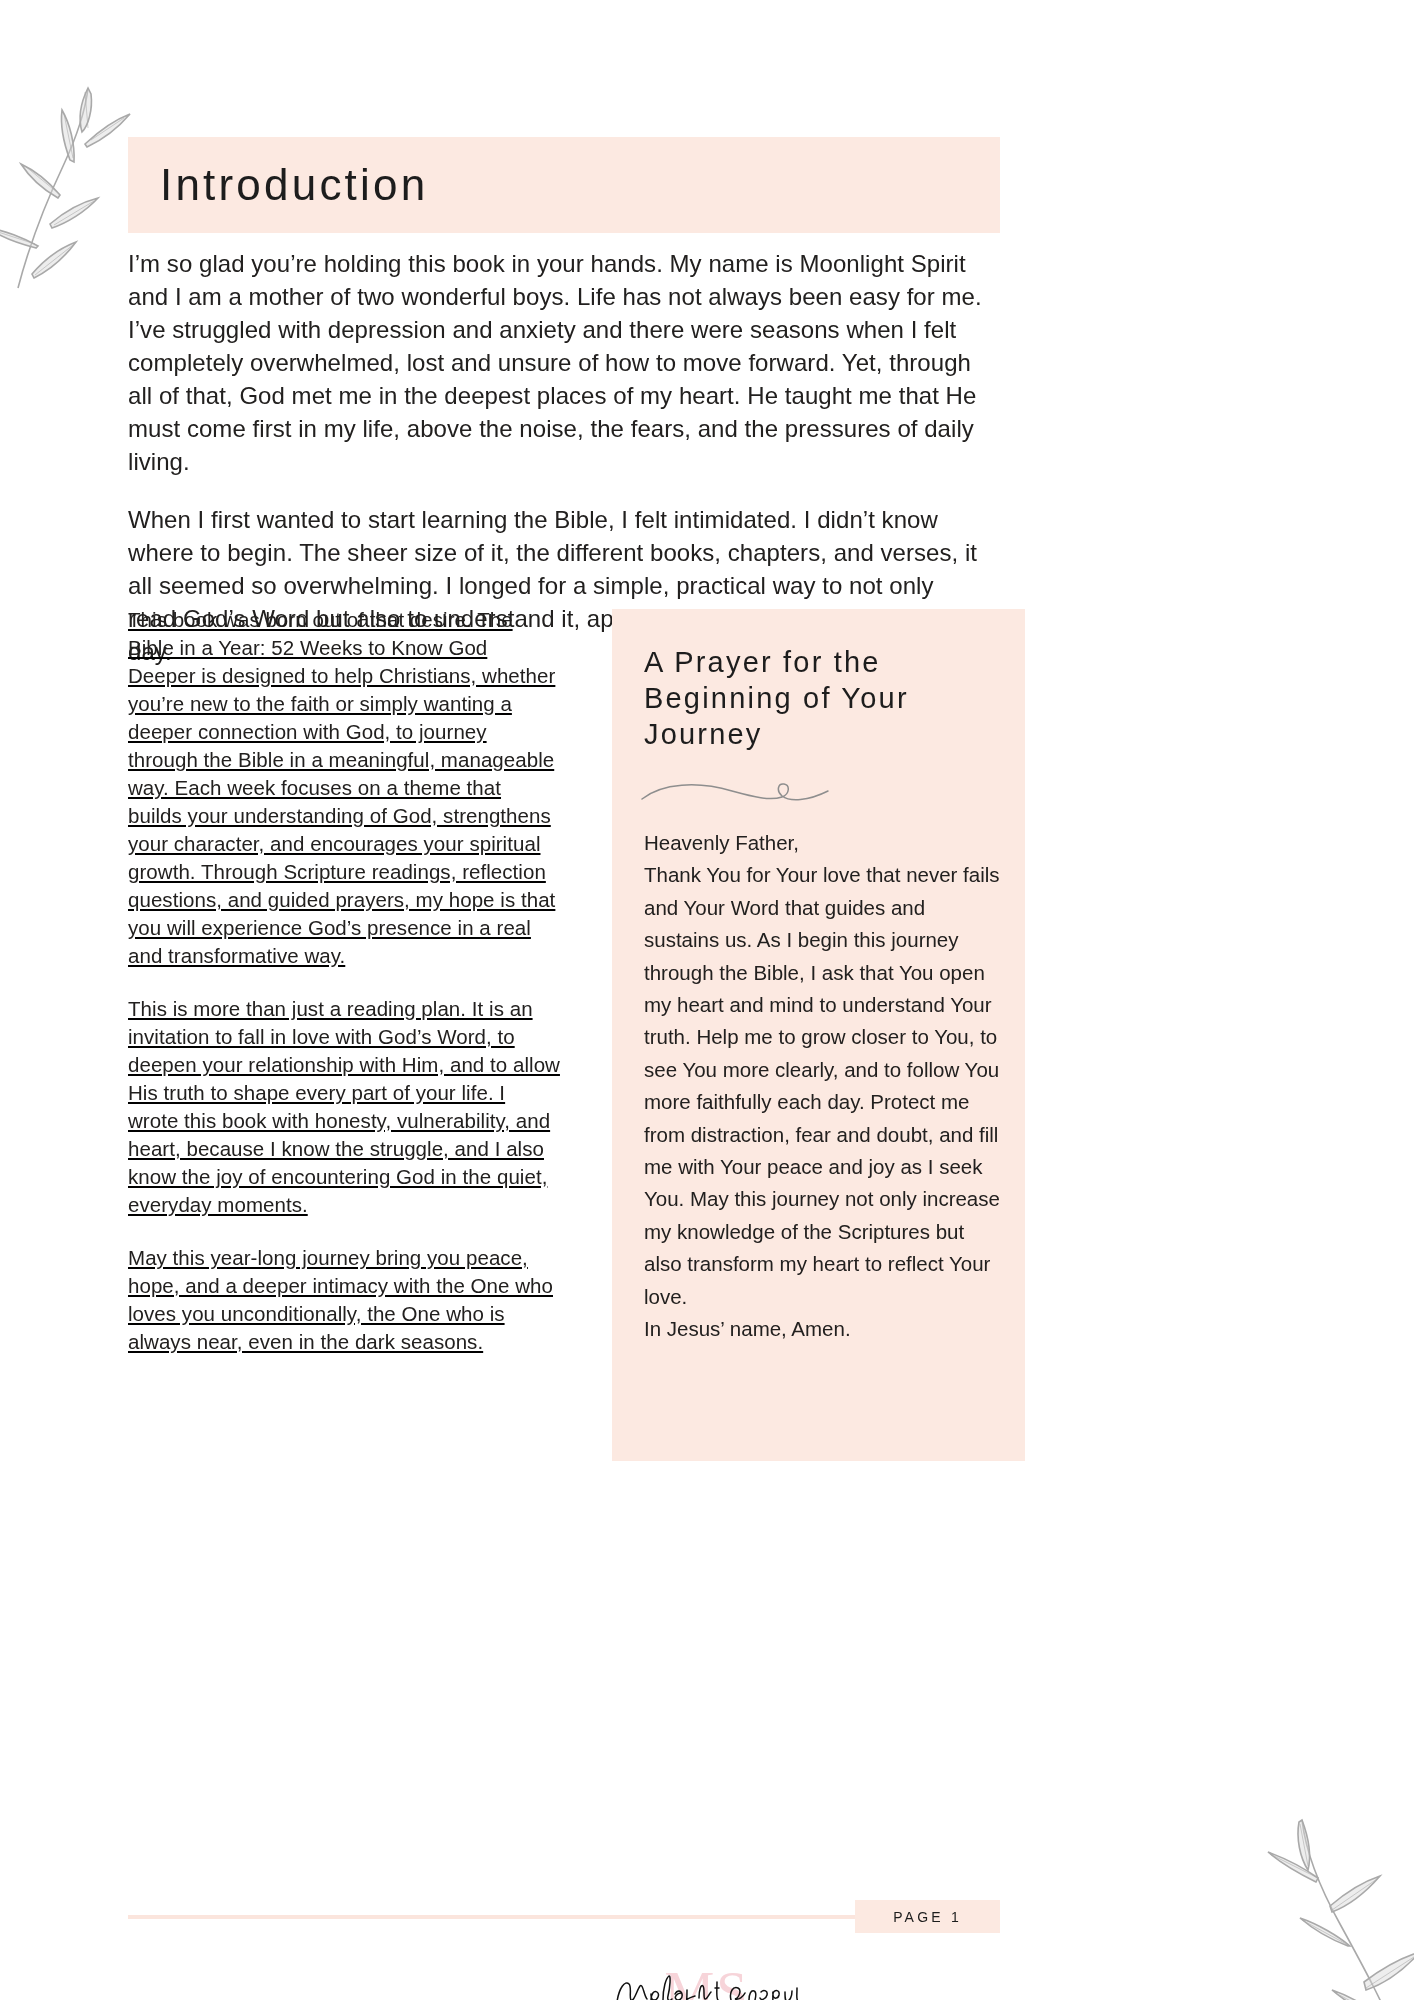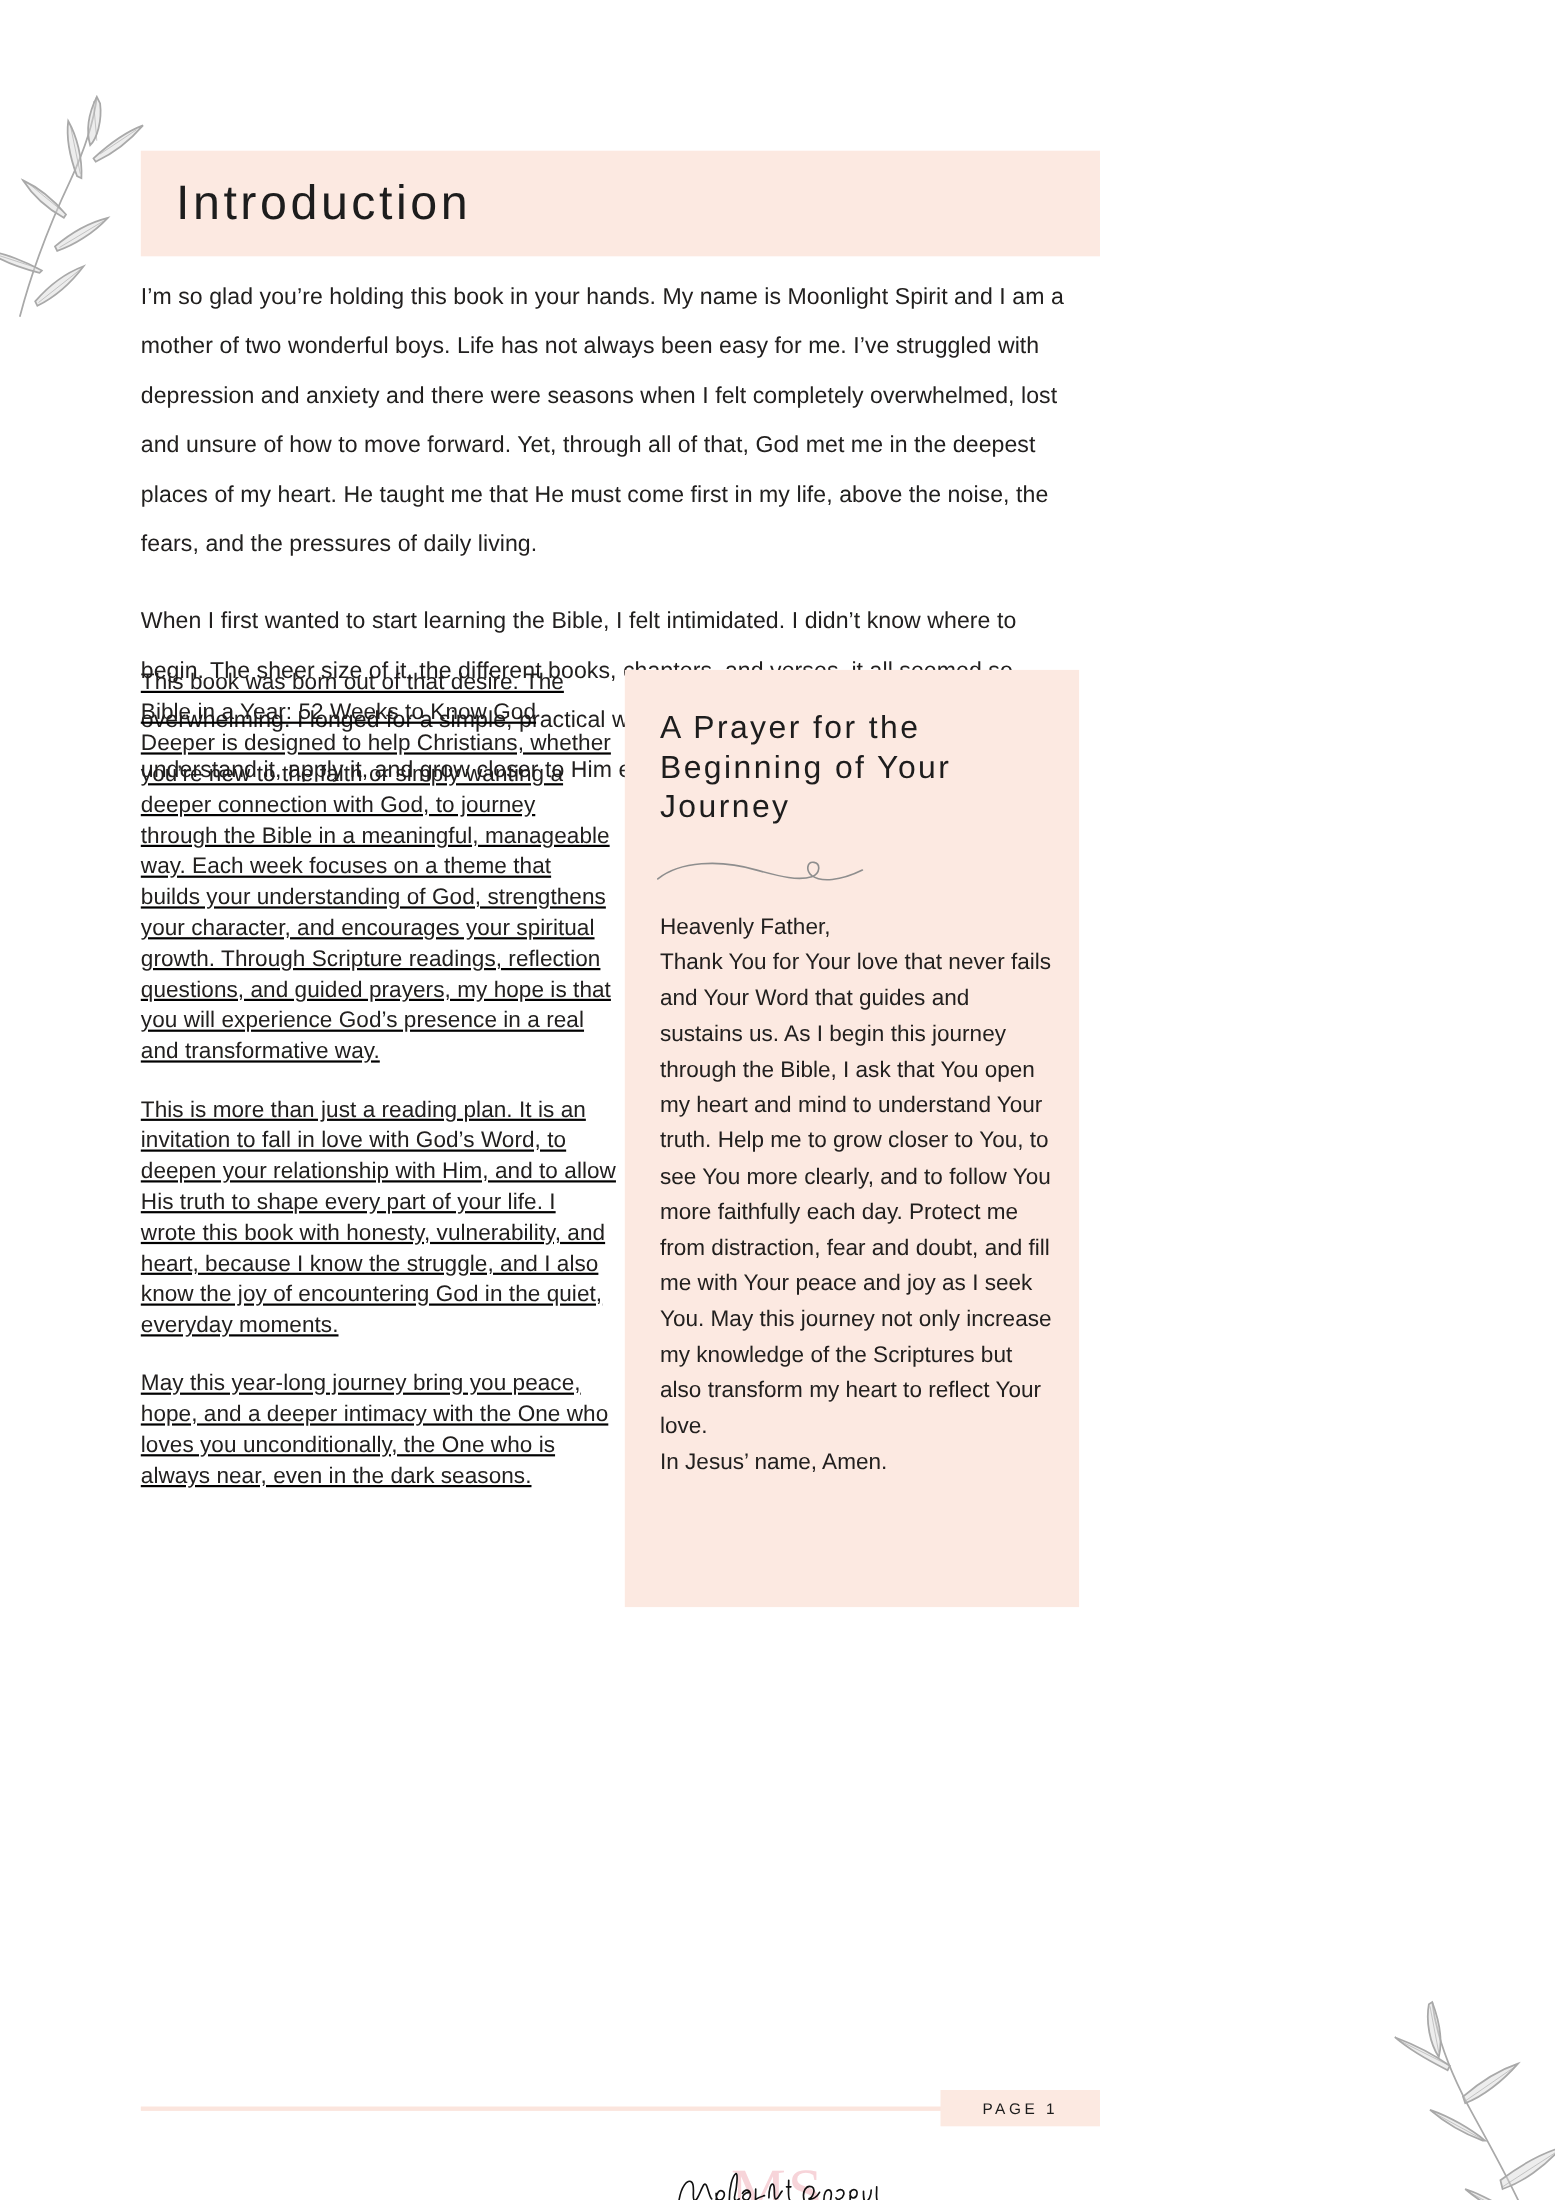--- a/index.html
+++ b/index.html
@@ -66,22 +66,22 @@
 
   
   .intro-block {
     position: absolute;
     left: 128px;
     top: 203px;
     width: 856px;
   }
   .body-text {
     font-family: "Liberation Sans", sans-serif;
-    font-size: 21px;
-    line-height: 45px;
+    font-size: 24px;
+    line-height: 33px;
     color: #22201f;
     letter-spacing: 0.05px;
   }
   .intro-block p + p {
     margin-top: 25px;
   }
 
   
   .left-column {
     position: absolute;
@@ -94,21 +94,21 @@
     margin-top: 25px;
   }
   .left-column .body-text {
     font-size: 20.5px;
     line-height: 28px;
   }
 
   
   .prayer-box {
     position: absolute;
-    left: 568px;
+    left: 612px;
     top: 565px;
     width: 413px;
     height: 852px;
     background: #fce9e1;
   }
   .prayer-title {
     position: absolute;
     left: 32px;
     top: 35px;
     width: 350px;

